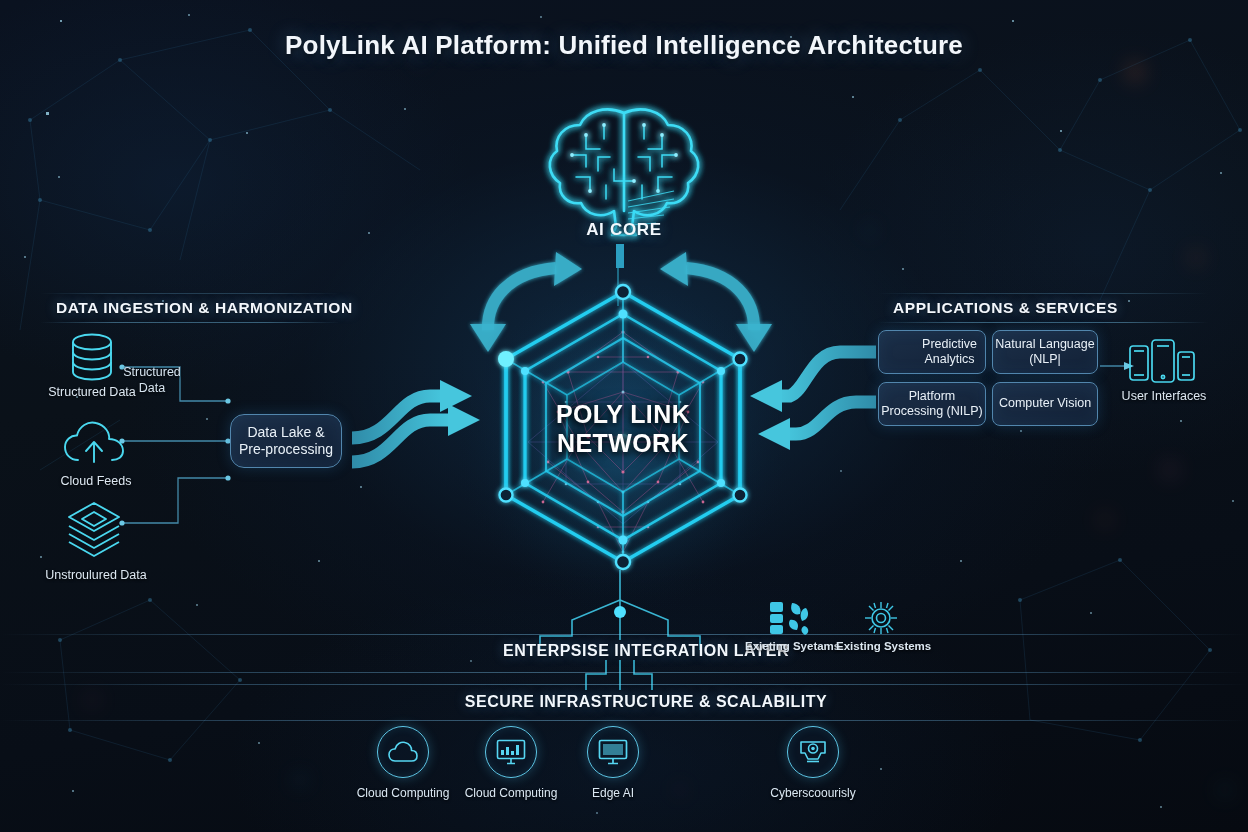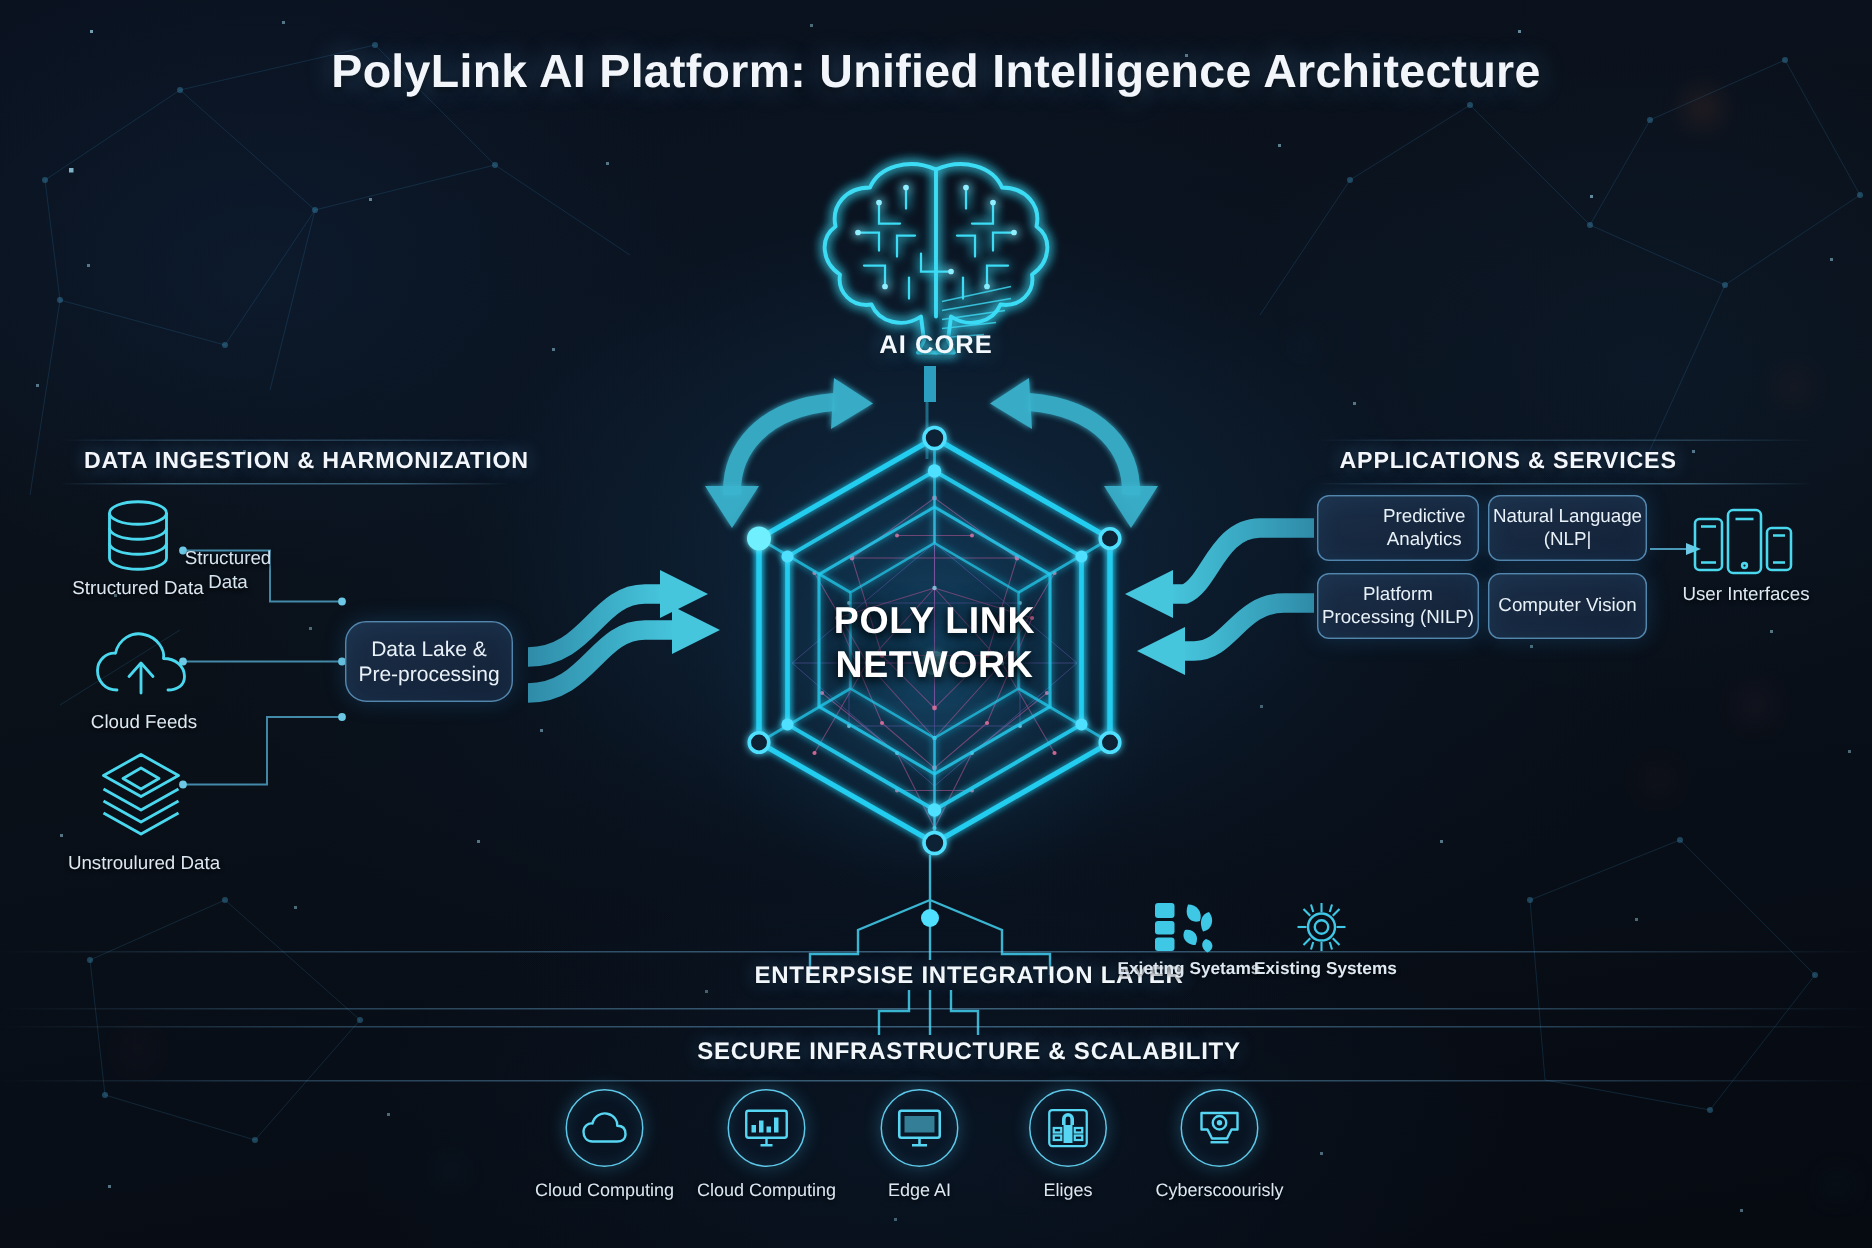--- a/index.html
+++ b/index.html
@@ -22,21 +22,21 @@
     overflow: hidden;
   }
   
   #bg-stars, #bg-bokeh, #bg-mesh { position:absolute; inset:0; pointer-events:none; }
   #bg-bokeh { filter: blur(10px); opacity: .55; }
 
   
   .title {
     position: absolute; top: 30px; left: 0; width: 100%;
     text-align: center;
-    font-size: 31px; font-weight: bold; letter-spacing: .2px;
+    font-size: 26px; font-weight: bold; letter-spacing: .2px;
     color: #f2f6fb;
     text-shadow: 0 0 18px rgba(120,190,255,.35), 0 2px 5px rgba(0,0,0,.8);
   }
 
   
   .sec-head {
     position: absolute;
     font-size: 15.5px; font-weight: bold; letter-spacing: .55px;
     color: #f3f7fc;
     text-shadow: 0 0 12px rgba(110,185,255,.45), 0 1px 3px rgba(0,0,0,.9);
@@ -651,38 +651,20 @@
         <g fill="none" stroke="#56d6f2" stroke-width="1.7" stroke-linejoin="round">
           <rect x="1.5" y="1.5" width="27" height="18" rx="1.5"></rect>
           <path d="M10 24.5 L20 24.5 M15 19.5 L15 24.5"></path>
         </g>
         <rect x="5" y="5" width="20" height="11" fill="#56d6f2" opacity=".55"></rect>
       </svg>
     </div>
     <div class="infra-label">Edge AI</div>
   </div>
 
-  <div class="infra" style="left:657px; top:726px;">
-    <div class="infra-circle">
-      <svg width="28" height="28" viewBox="0 0 28 28">
-        <g fill="none" stroke="#56d6f2" stroke-width="1.5">
-          <rect x="1.5" y="2" width="25" height="24" rx="2"></rect>
-          <rect x="4.5" y="14" width="5" height="3"></rect>
-            <rect x="4.5" y="19" width="5" height="3"></rect>
-          <rect x="18.5" y="14" width="5" height="3"></rect>
-            <rect x="18.5" y="19" width="5" height="3"></rect>
-        </g>
-        <g fill="#56d6f2">
-          <path d="M11 12 h6 v12 h-6 z"></path>
-          <path d="M14 4 a4 4 0 0 1 4 4 v4 h-2.4 V8 a1.6 1.6 0 0 0 -3.2 0 v4 H10 V8 a4 4 0 0 1 4 -4z"></path>
-        </g>
-      </svg>
-    </div>
-    <div class="infra-label">Eliges</div>
-  </div>
 
   <div class="infra" style="left:758px; top:726px;">
     <div class="infra-circle">
       <svg width="30" height="26" viewBox="0 0 30 26">
         <g fill="none" stroke="#56d6f2" stroke-width="1.6" stroke-linejoin="round">
           <path d="M3 3 h24 v11 h-4 l-3 6 h-10 l-3 -6 h-4 z"></path>
           <circle cx="15" cy="9.5" r="4.5"></circle>
           <path d="M9 22.5 h12"></path>
         </g>
         <circle cx="15" cy="9.5" r="1.8" fill="#56d6f2"></circle>

